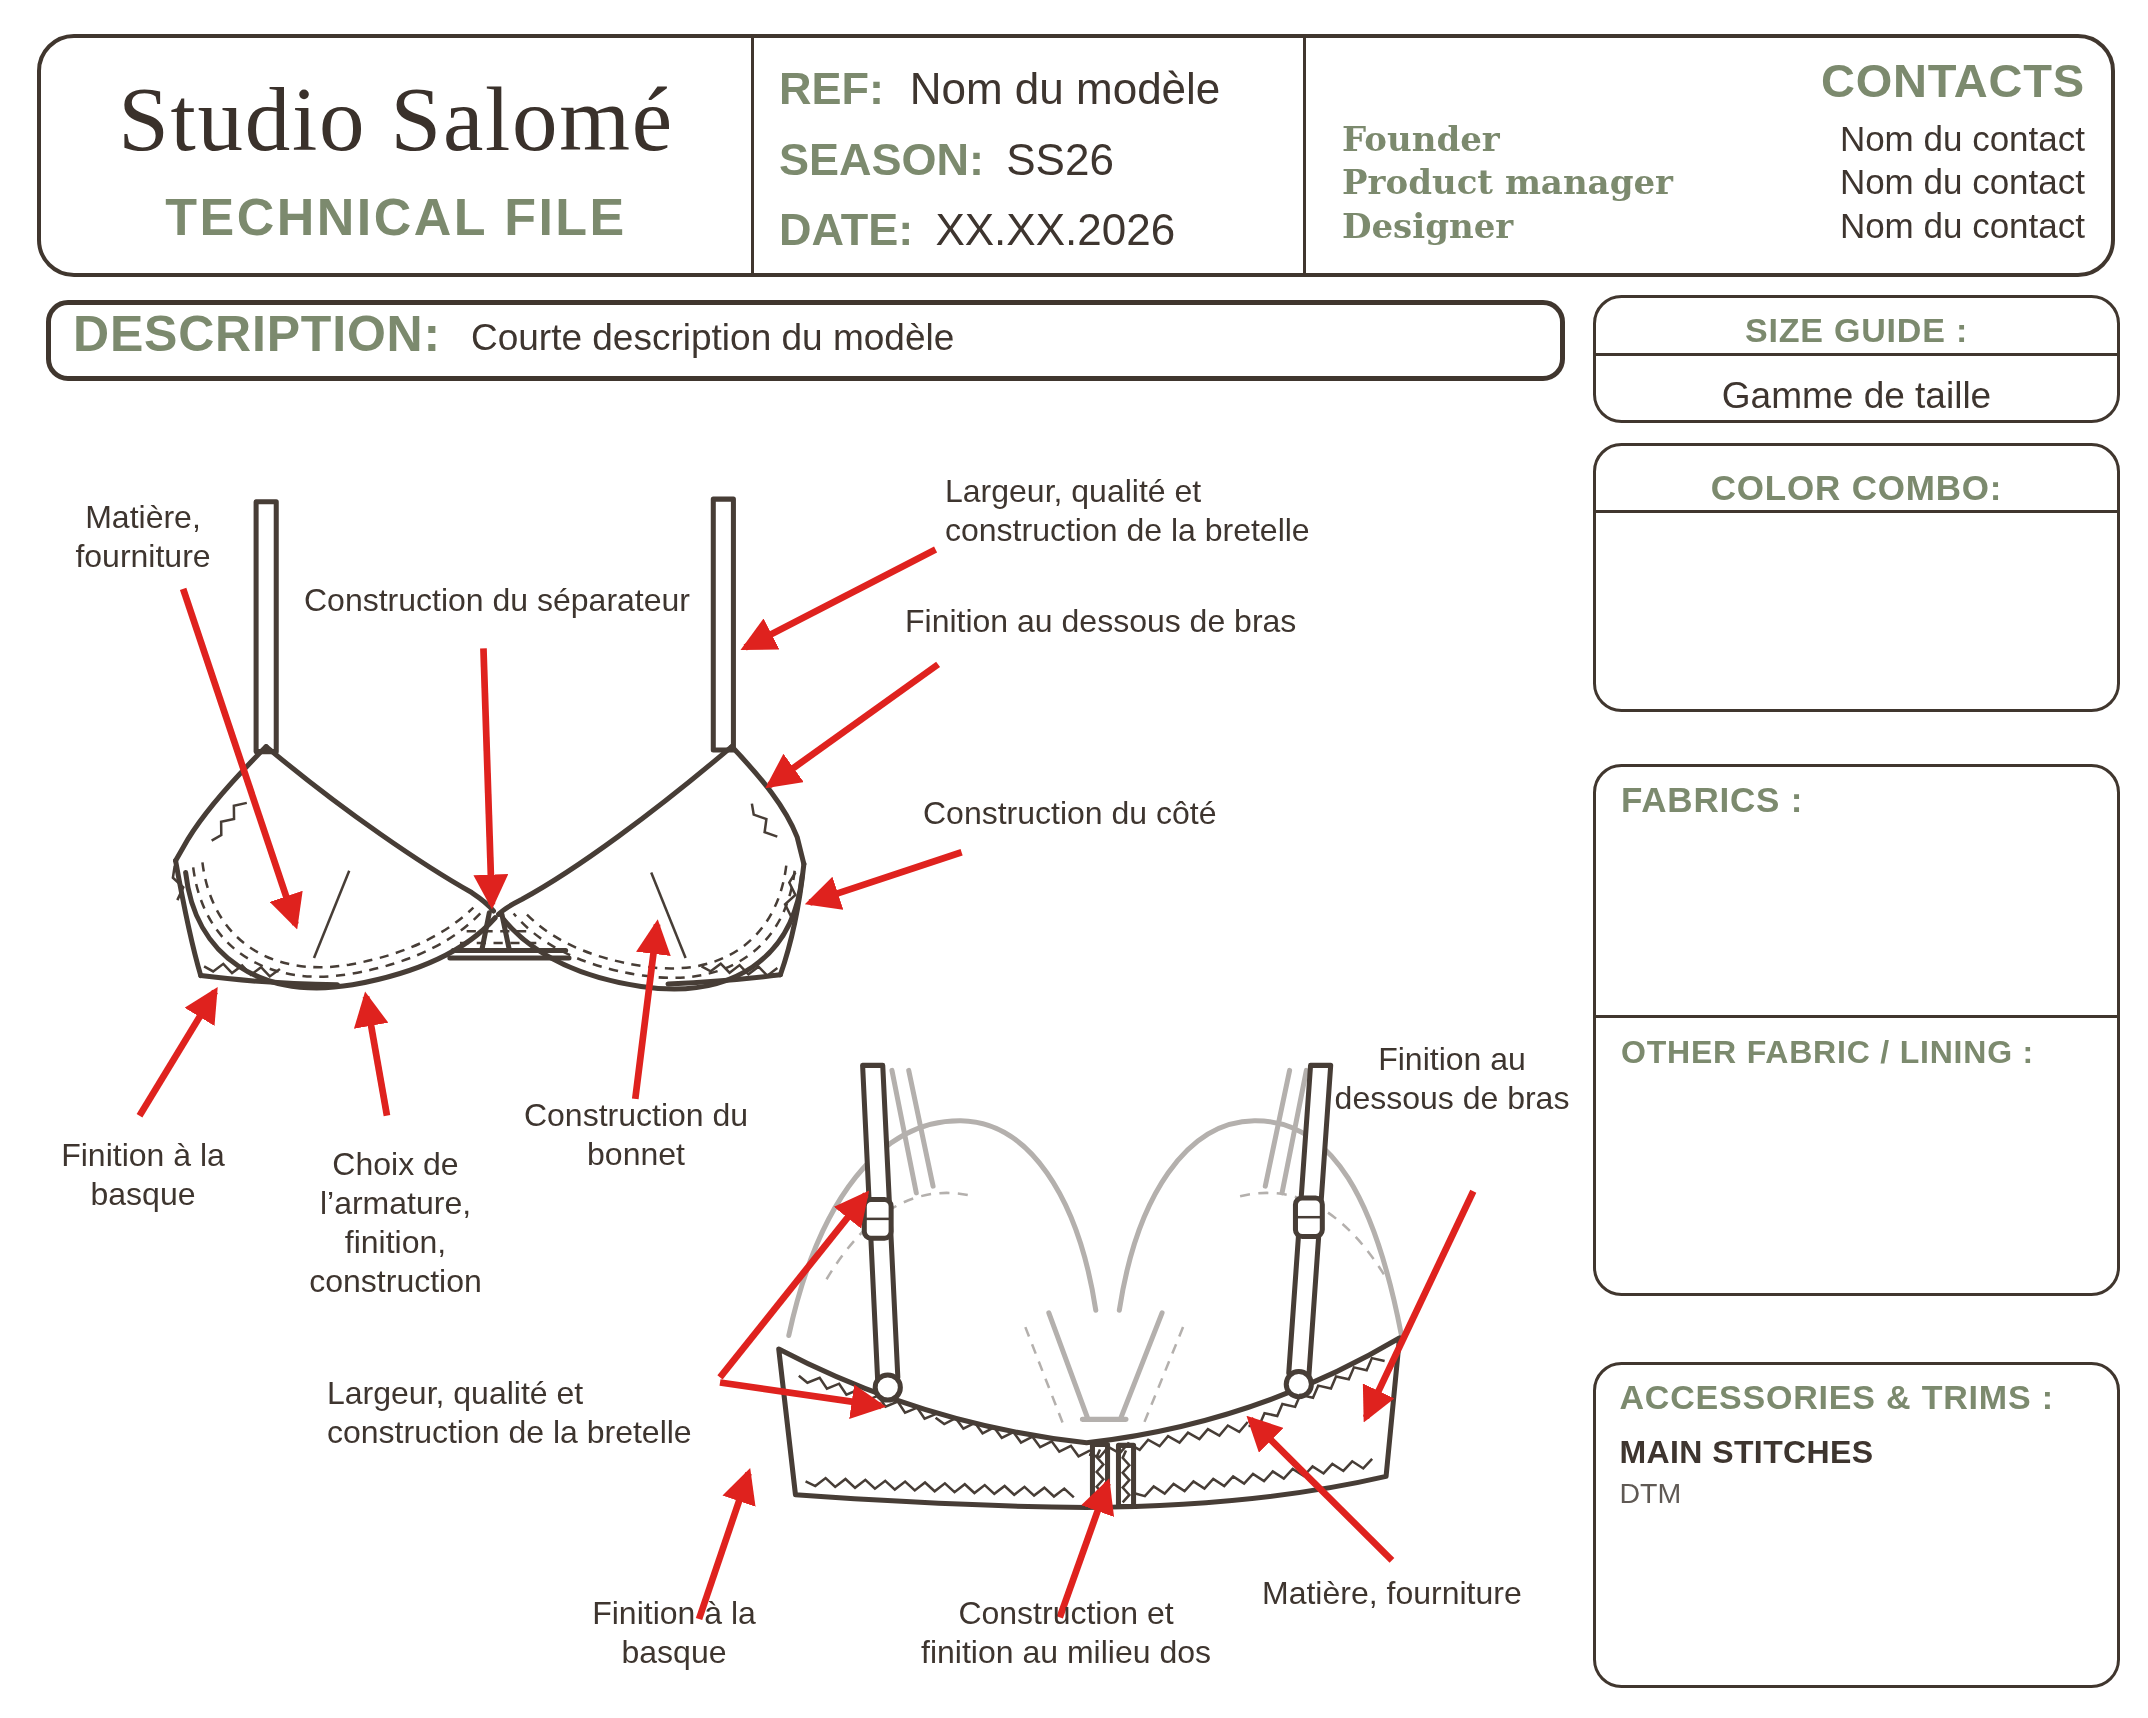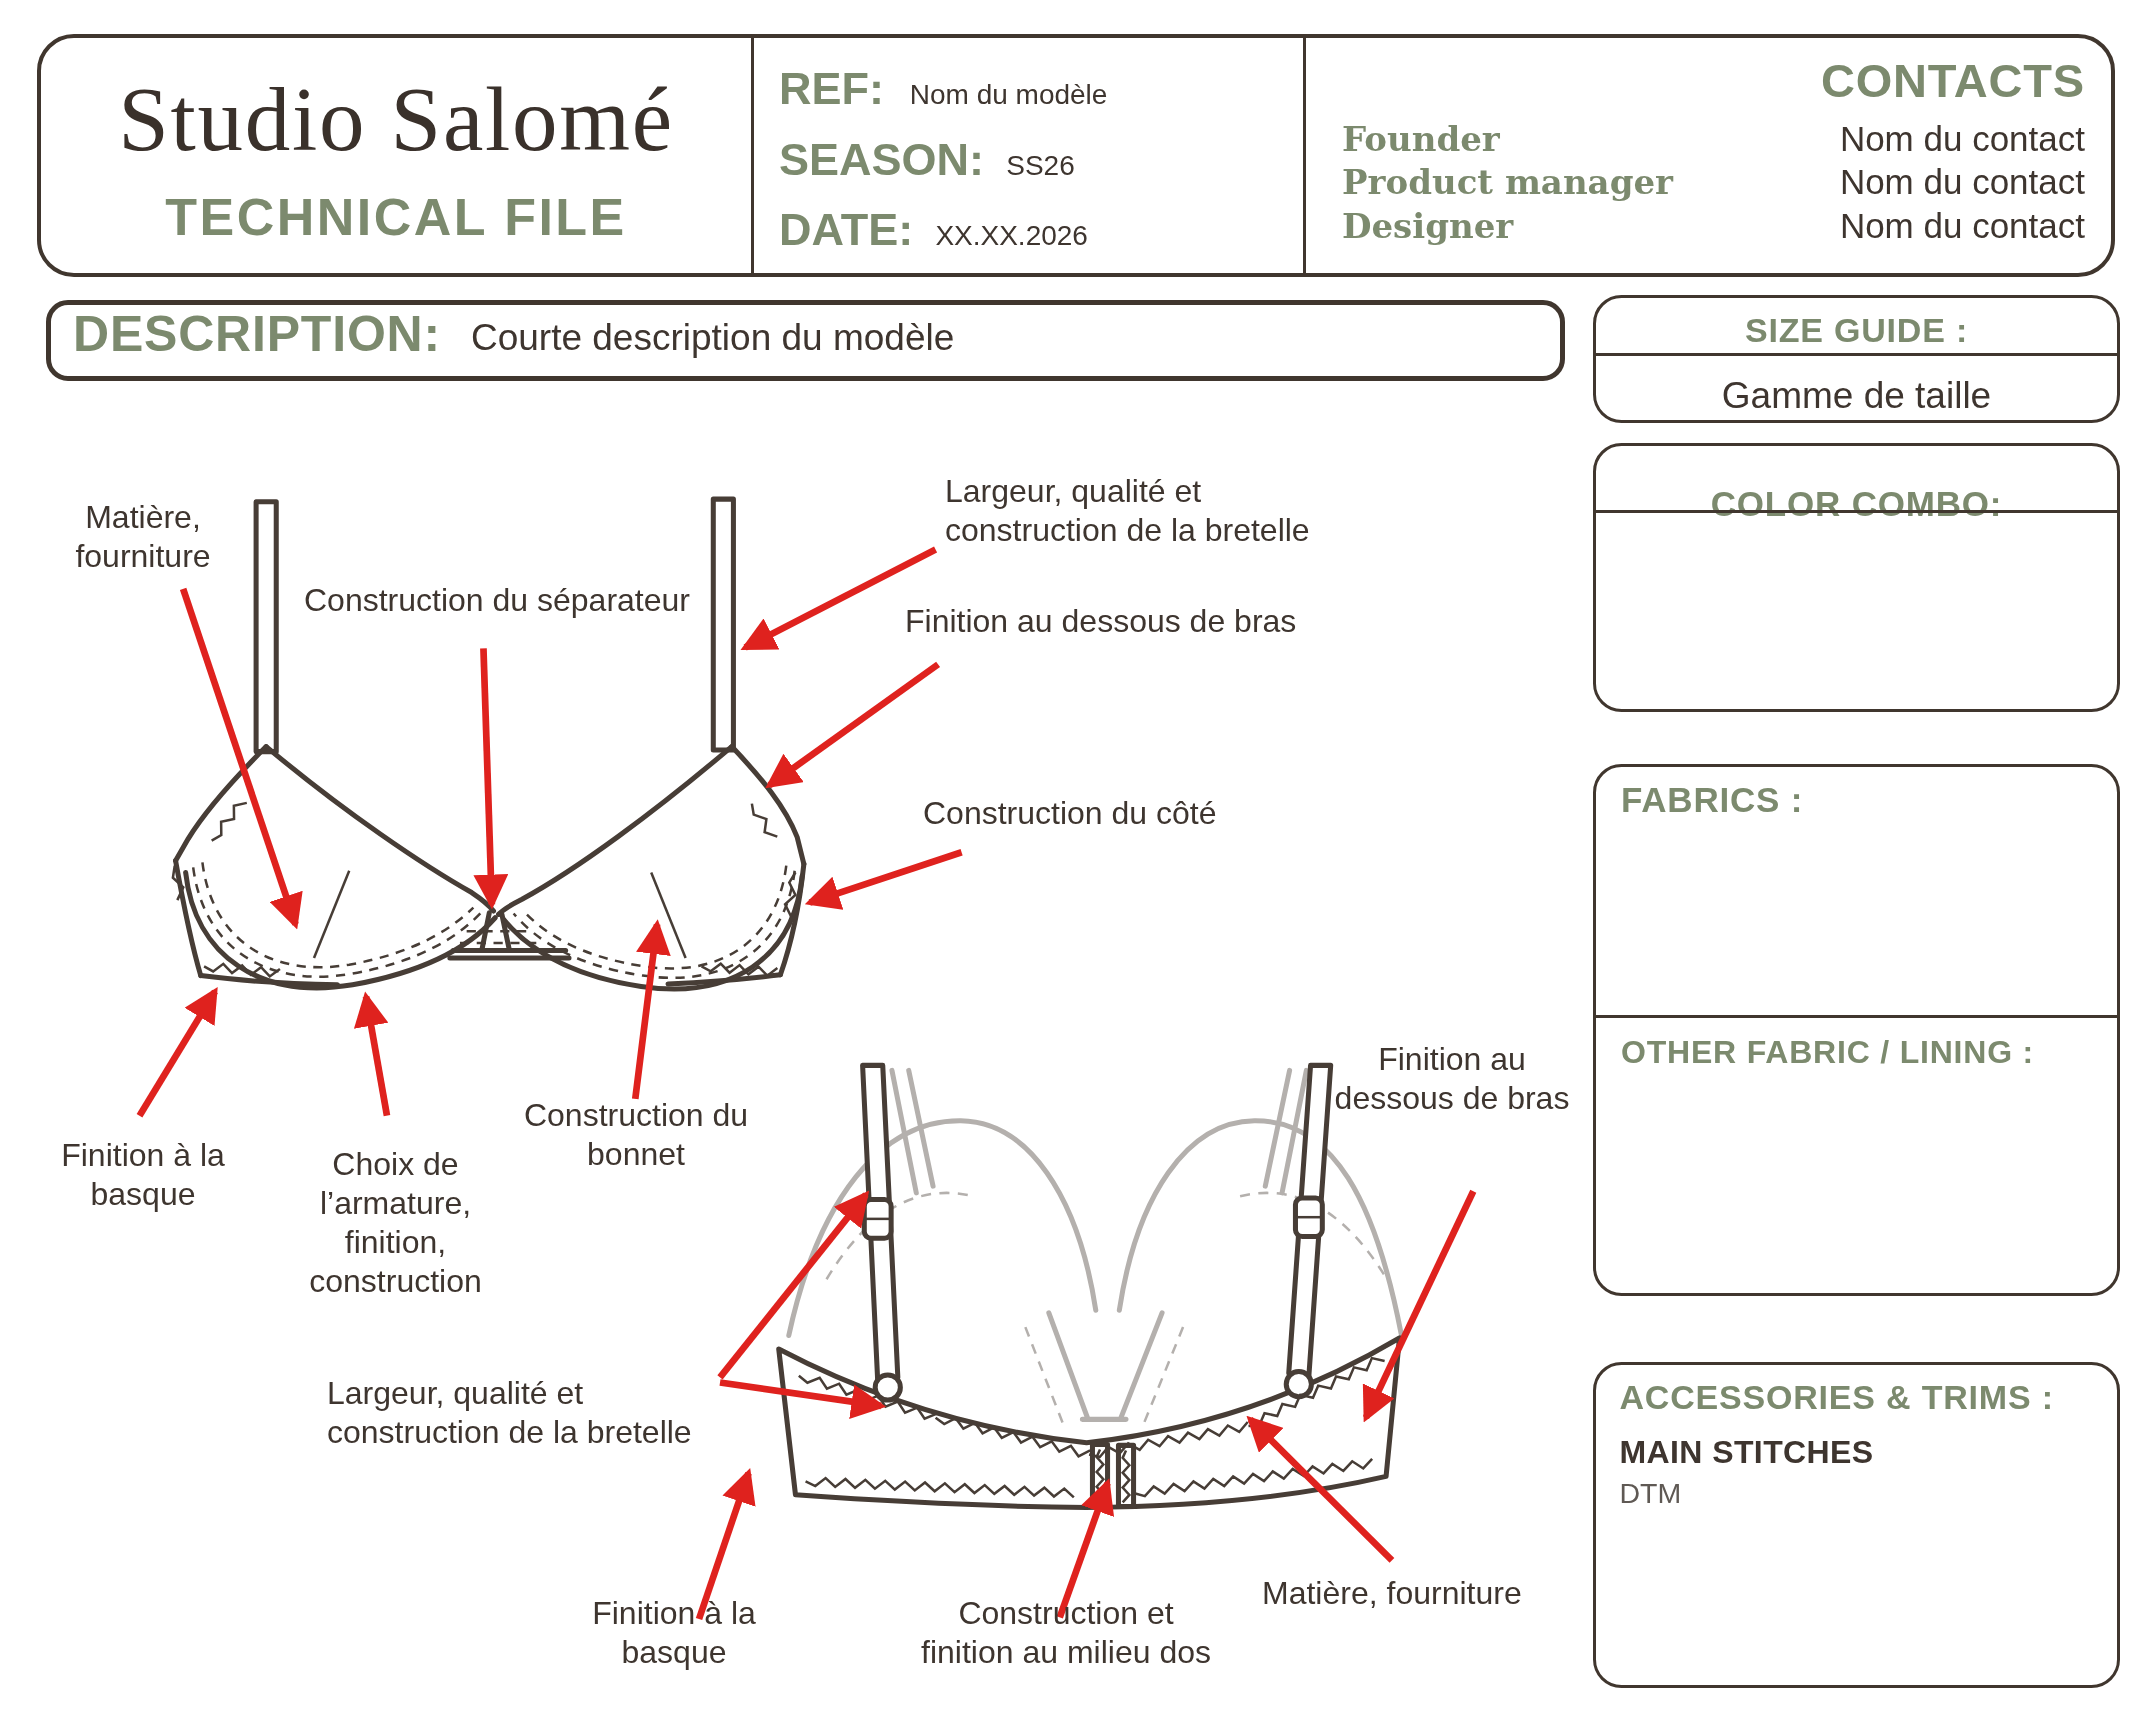--- a/index.html
+++ b/index.html
@@ -23,21 +23,21 @@
   .logo{
     font-family:"Liberation Serif", serif;font-size:91px;letter-spacing:1.7px;
     color:#3a312b;text-align:center;white-space:nowrap;
   }
   .techfile{
     font-size:52px;font-weight:bold;letter-spacing:2.5px;color:var(--green);
     text-align:center;white-space:nowrap;
   }
   .hrow{position:absolute;white-space:nowrap;}
   .hrow .lbl{font-size:45px;font-weight:bold;color:var(--green);}
-  .hrow .val{font-size:28px;color:var(--ink);}
+  .hrow .val{font-size:44px;color:var(--ink);}
   .contacts-title{font-size:47px;font-weight:bold;color:var(--green);text-align:right;letter-spacing:0.8px;}
   .crow{position:absolute;display:flex;justify-content:space-between;align-items:flex-start;}
   .crow .role{font-family:"DejaVu Serif", serif;font-weight:bold;font-size:34px;color:var(--green);}
   .crow .name{font-size:35px;color:var(--ink);}
   .desc-label{font-size:50px;font-weight:bold;color:var(--green);letter-spacing:0.8px;white-space:nowrap;}
   .desc-value{font-size:37px;color:var(--ink);white-space:nowrap;}
   .sb-title{font-weight:bold;color:var(--green);letter-spacing:0.8px;white-space:nowrap;}
   .ann{
     position:absolute;font-size:32px;line-height:1.22;color:var(--ink);
     white-space:pre-line;
@@ -194,21 +194,21 @@
   <span class="desc-value" style="margin-left:30px;margin-top:12px;">Courte description du modèle</span>
 </div>
 
 <div class="box" style="left:1593px;top:295px;width:527px;height:128px;border-width:3.4px;">
   <div class="abs sb-title" style="left:0;top:13.4px;width:100%;text-align:center;font-size:34px;">SIZE GUIDE :</div>
   <div class="divider-h" style="top:55px;"></div>
   <div class="abs" style="left:0;top:77px;width:100%;text-align:center;font-size:37px;">Gamme de taille</div>
 </div>
 
 <div class="box" style="left:1593px;top:443px;width:527px;height:269px;border-width:3.4px;">
-  <div class="abs sb-title" style="left:0;top:22px;width:100%;text-align:center;font-size:35px;margin-top:16px;">COLOR COMBO:</div>
+  <div class="abs sb-title" style="left:0;top:22px;width:100%;text-align:center;font-size:35px;">COLOR COMBO:</div>
   <div class="divider-h" style="top:64px;"></div>
 </div>
 
 <div class="box" style="left:1593px;top:764px;width:527px;height:532px;border-width:3.4px;">
   <div class="abs sb-title" style="left:25px;top:13.4px;font-size:35px;">FABRICS :</div>
   <div class="divider-h" style="top:248px;"></div>
   <div class="abs sb-title" style="left:25px;top:267px;font-size:32px;">OTHER FABRIC / LINING :</div>
 </div>
 
 <div class="box" style="left:1593px;top:1362px;width:527px;height:326px;border-width:3.4px;">

